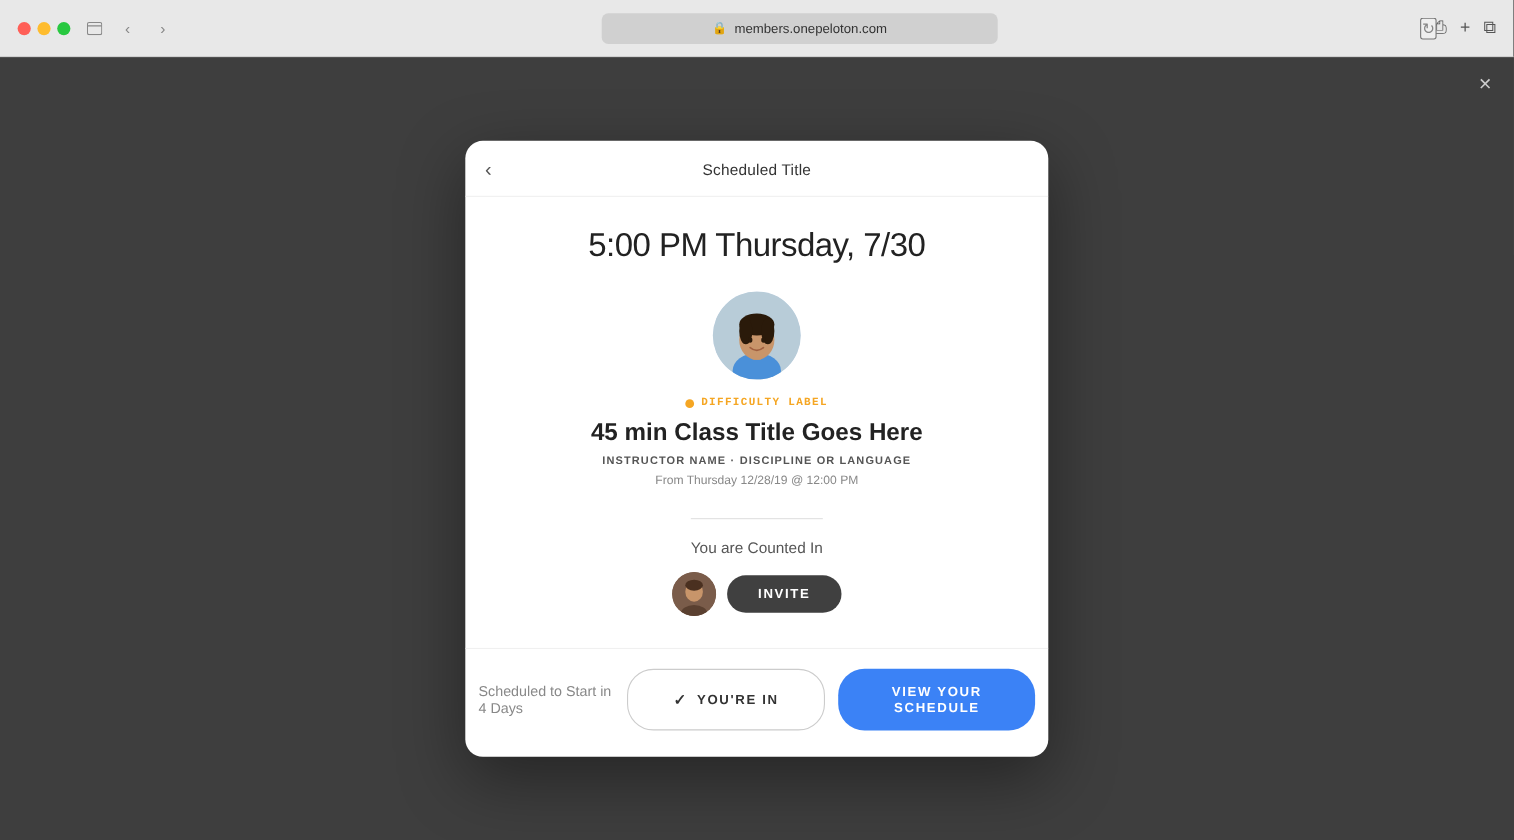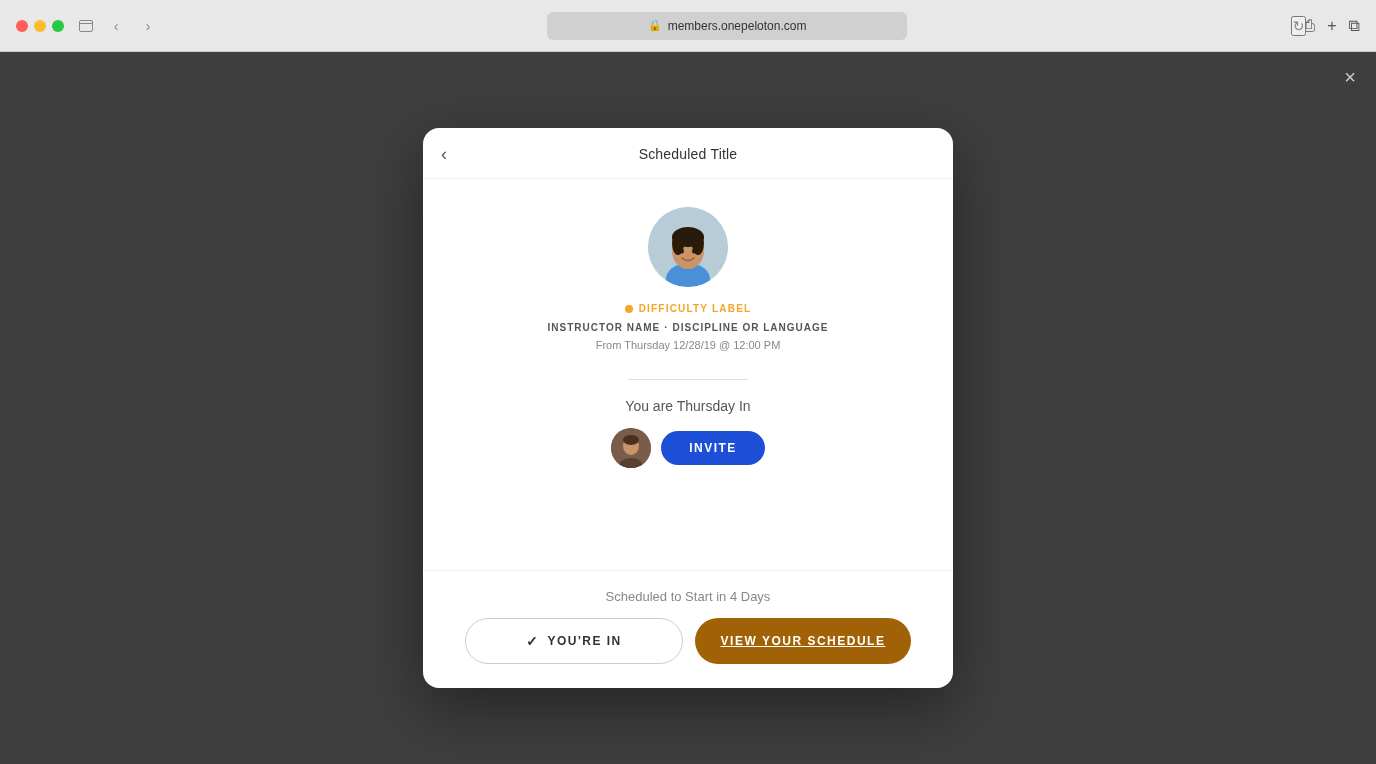--- a/index.html
+++ b/index.html
@@ -239,20 +239,21 @@
       background: #f5a623;
       flex-shrink: 0;
     }
 
     .difficulty-text {
       font-size: 10px;
       font-weight: 600;
       color: #f5a623;
       letter-spacing: 1.2px;
       text-transform: uppercase;
+      font-family: Liberation Mono, monospace;
     }
 
     .class-title {
       font-size: 22px;
       font-weight: 600;
       color: #222;
       text-align: center;
       margin-bottom: 8px;
     }
 
@@ -310,38 +311,38 @@
       justify-content: center;
       flex-shrink: 0;
     }
 
     .user-avatar-small svg {
       width: 40px;
       height: 40px;
     }
 
     .invite-btn {
-      background: #1d4ed8;
+      background: #404040;
       color: #fff;
       border: none;
       border-radius: 20px;
       padding: 10px 28px;
       font-size: 12px;
       font-weight: 700;
       letter-spacing: 1.5px;
       text-transform: uppercase;
       cursor: pointer;
     }
 
     
     .modal-footer {
       border-top: 1px solid #f0f0f0;
-      padding: 18px 42px 24px;
-      display: flex;
-      flex-direction: column;
+      padding: 18px 12px 24px;
+      display: flex;
+      flex-direction: row;
       align-items: center;
       gap: 14px;
     }
 
     .scheduled-text {
       font-size: 13px;
       color: #888;
     }
 
     .footer-buttons {
@@ -368,31 +369,30 @@
       gap: 8px;
     }
 
     .check-mark {
       font-size: 14px;
       color: #333;
     }
 
     .view-schedule-btn {
       flex: 1;
-      background: #a16207;
+      background: #3b82f6;
       color: #fff;
       border: none;
       border-radius: 24px;
       padding: 14px 20px;
       font-size: 12px;
       font-weight: 700;
       letter-spacing: 1.5px;
       text-transform: uppercase;
       cursor: pointer;
-      text-decoration: underline;
     }
   </style>
 </head>
 <body>
 
 <div class="browser-chrome">
   <div class="traffic-lights">
     <div class="traffic-light red"></div>
     <div class="traffic-light yellow"></div>
     <div class="traffic-light green"></div>
@@ -429,20 +429,21 @@
   <button class="overlay-close">×</button>
 
   <div class="modal">
 
     <div class="modal-header">
       <button class="modal-back-btn">‹</button>
       <span class="modal-title">Scheduled Title</span>
     </div>
 
     <div class="modal-body">
+      <div class="class-datetime">5:00 PM Thursday, 7/30</div>
 
       <div class="instructor-avatar">
         <svg viewBox="0 0 80 80" xmlns="http://www.w3.org/2000/svg">
           <circle cx="40" cy="40" r="40" fill="#b8ccd8"></circle>
 
           <ellipse cx="40" cy="72" rx="22" ry="16" fill="#4a90d9"></ellipse>
 
           <rect x="34" y="52" width="12" height="10" rx="4" fill="#c8956a"></rect>
 
           <ellipse cx="40" cy="44" rx="16" ry="18" fill="#c8956a"></ellipse>
@@ -456,32 +457,33 @@
 
           <path d="M34 51 Q40 56 46 51" stroke="#a06040" stroke-width="1.5" fill="none" stroke-linecap="round"></path>
         </svg>
       </div>
 
       <div class="difficulty-label">
         <div class="difficulty-dot"></div>
         <span class="difficulty-text">DIFFICULTY LABEL</span>
       </div>
 
+      <div class="class-title">45 min Class Title Goes Here</div>
 
       <div class="class-meta">
         <span>INSTRUCTOR NAME</span>
         <span class="meta-dot">·</span>
         <span>DISCIPLINE OR LANGUAGE</span>
       </div>
 
       <div class="class-from">From Thursday 12/28/19 @ 12:00 PM</div>
 
       <div class="divider"></div>
 
-      <div class="counted-in-text">You are Thursday In</div>
+      <div class="counted-in-text">You are Counted In</div>
 
       <div class="invite-row">
 
         <div class="user-avatar-small">
           <svg viewBox="0 0 40 40" xmlns="http://www.w3.org/2000/svg">
             <circle cx="20" cy="20" r="20" fill="#7a5c4a"></circle>
             <ellipse cx="20" cy="38" rx="12" ry="8" fill="#5a4030"></ellipse>
             <ellipse cx="20" cy="18" rx="8" ry="9" fill="#c8956a"></ellipse>
             <ellipse cx="20" cy="12" rx="8" ry="5" fill="#4a3020"></ellipse>
           </svg>

